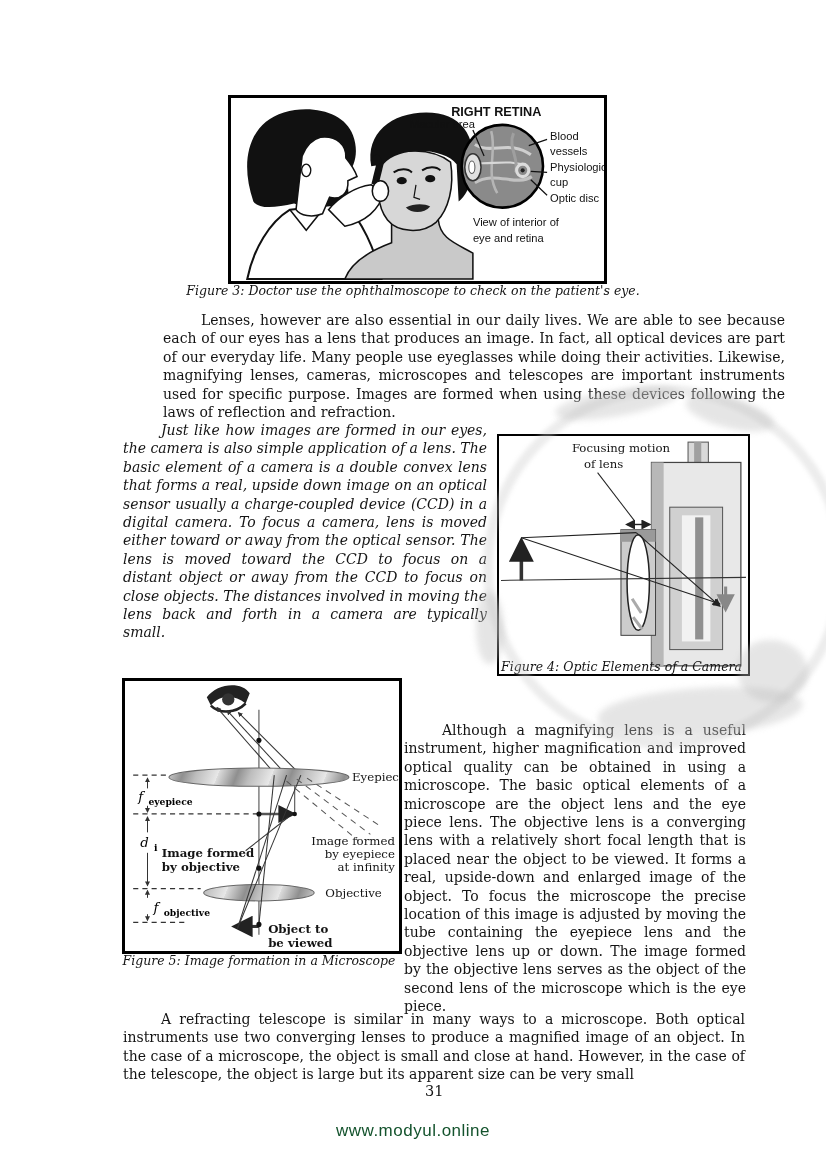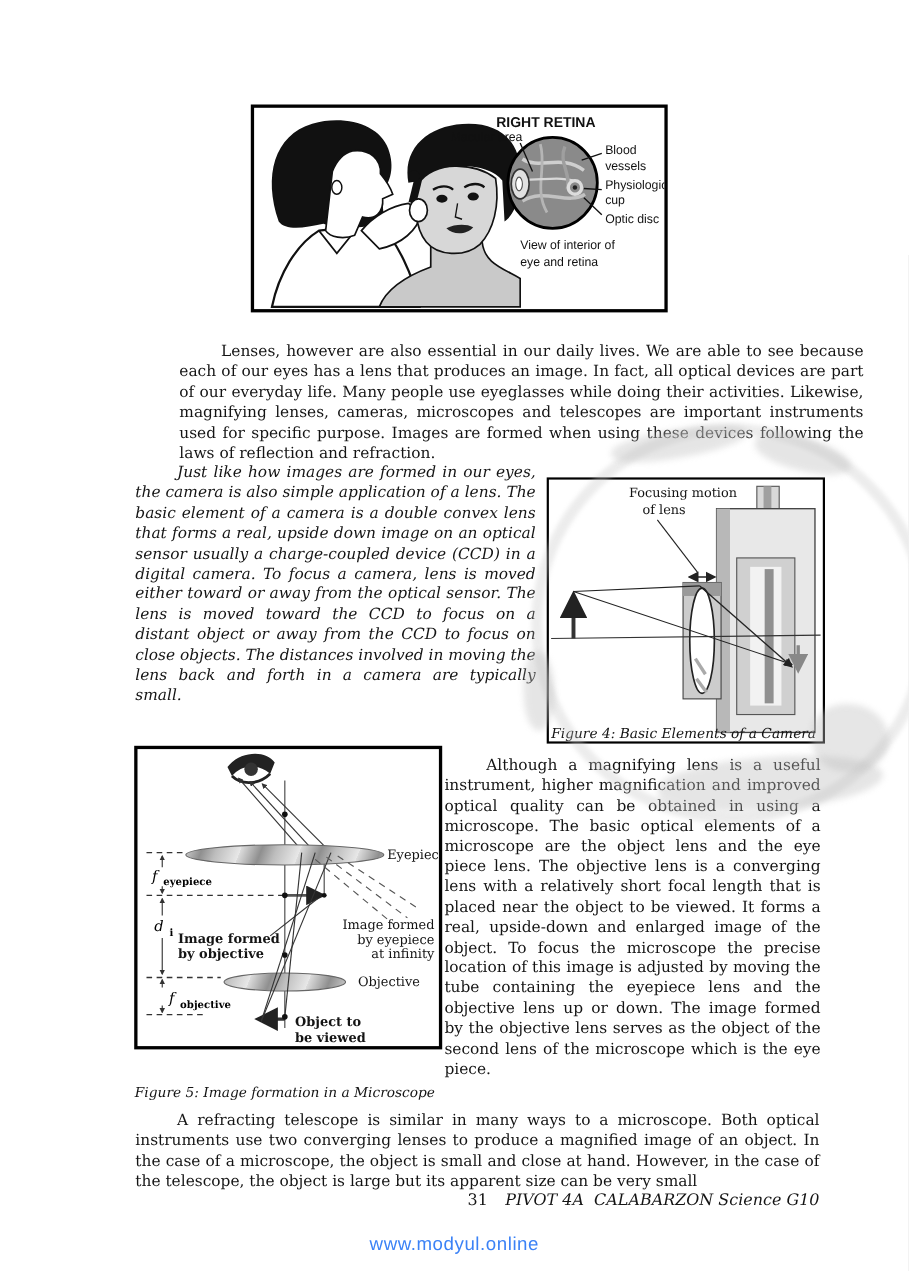--- a/index.html
+++ b/index.html
@@ -9,29 +9,29 @@
   .para{font-size:14px;line-height:18.4px;text-align:justify;text-indent:38px;z-index:2;}
   .caption{font-size:12.5px;font-style:italic;text-align:center;z-index:2;}
   .figbox{background:#ffffff;z-index:2;}
   .fig3{left:228px;top:95px;width:373px;height:183px;border:3px solid #000;}
   .fig3cap{left:0;top:283px;width:826px;}
   .p-intro{left:123px;top:311px;width:622px;margin-left:40px;}
   .p-camera{left:123px;top:421px;width:364px;font-style:italic;}
   .fig4{left:497px;top:418px;width:249px;height:238px;border:2px solid #000;margin-top:16px;}
   .fig4cap{left:497px;top:659px;width:249px;}
   .fig5{left:122px;top:678px;width:274px;height:270px;border:3px solid #000;}
-  .fig5cap{left:122px;top:953px;width:274px;margin-top:32px;}
-  .p-micro{left:404px;top:687px;width:342px;}
+  .fig5cap{left:122px;top:953px;width:274px;}
+  .p-micro{left:404px;top:721px;width:342px;}
   .p-tele{left:123px;top:1010px;width:622px;}
   .footer{left:123px;top:1071px;width:622px;height:20px;font-size:14.5px;z-index:2;margin-top:12px;}
   .footer .pnum{position:absolute;left:302px;}
   .footer .fright{position:absolute;right:0;font-style:italic;white-space:pre;}
   .bottom-wm{left:0;top:1121px;width:826px;text-align:center;
              font-family:"Liberation Sans",sans-serif;font-size:17px;letter-spacing:.5px;
-             color:#3b82f6;z-index:2;}
+             color:#14532d;z-index:2;}
   
   .stamp{z-index:3;pointer-events:none;}
   .stamp-ring{left:483px;top:385px;width:344px;height:344px;border:10px solid #c6c6c6;
               border-radius:50%;opacity:.32;filter:blur(2px);}
   .blob{background:#bdbdbd;opacity:.38;filter:blur(3px);border-radius:45% 55% 50% 50%;}
   svg{display:block;}
   svg text{user-select:none;}
   .sans-lbl{font-family:"Liberation Sans",sans-serif;font-size:11px;fill:#111;}
   .sans-ttl{font-family:"Liberation Sans",sans-serif;font-size:12.5px;font-weight:700;fill:#111;}
   .ser-lbl{font-family:"DejaVu Serif",serif;font-size:11.5px;fill:#141414;}
@@ -99,20 +99,21 @@
       <text class="sans-lbl" x="240" y="29" text-anchor="end">Macular area</text>
       <text class="sans-lbl" x="314" y="41">Blood</text>
       <text class="sans-lbl" x="314" y="55">vessels</text>
       <text class="sans-lbl" x="314" y="71">Physiologic</text>
       <text class="sans-lbl" x="314" y="85">cup</text>
       <text class="sans-lbl" x="314" y="101">Optic disc</text>
       <text class="sans-lbl" x="238" y="124">View of interior of</text>
       <text class="sans-lbl" x="238" y="139">eye and retina</text>
     </svg>
   </div>
+  <div class="abs caption fig3cap">Figure 3: Doctor use the ophthalmoscope to check on the patient's eye.</div>
 
   <div class="abs para p-intro">Lenses, however are also essential in our daily lives. We are able to see because each of our eyes has a lens that produces an image. In fact, all optical devices are part of our everyday life. Many people use eyeglasses while doing their activities. Likewise, magnifying lenses, cameras, microscopes and telescopes are important instruments used for specific purpose. Images are formed when using these devices following the laws of reflection and refraction.</div>
   <div class="abs para p-camera">Just like how images are formed in our eyes, the camera is also simple application of a lens. The basic element of a camera is a double convex lens that forms a real, upside down image on an optical sensor usually a charge-coupled device (CCD) in a digital camera. To focus a camera, lens is moved either toward or away from the optical sensor. The lens is moved toward the CCD to focus on a distant object or away from the CCD to focus on close objects. The distances involved in moving the lens back and forth in a camera are typically small.</div>
 
   <div class="abs figbox fig4">
     <svg width="100%" height="100%" viewBox="0 0 245 234" preserveAspectRatio="none">
       <defs>
         <marker id="f4b" viewBox="0 0 10 10" refX="8" refY="5" markerWidth="7" markerHeight="7" orient="auto-start-reverse">
           <path d="M0,0L10,5L0,10z" fill="#222"></path>
         </marker>
@@ -145,21 +146,21 @@
         <path d="M135,95 L217,167" fill="none" stroke="#222" stroke-width="1.2" marker-end="url(#f4b)"></path>
         <path d="M22,100 L217,165" fill="none" stroke="#222" stroke-width="1" marker-end="url(#f4b)"></path>
         <line x1="223" y1="148" x2="223" y2="170" stroke="#888" stroke-width="3" marker-end="url(#f4g)"></line>
       </g>
       <line x1="126" y1="87" x2="148" y2="87" stroke="#222" stroke-width="1.4" marker-start="url(#f4b)" marker-end="url(#f4b)"></line>
       <line x1="97" y1="36" x2="133" y2="83" stroke="#222" stroke-width="1"></line>
       <text class="ser-lbl" x="120" y="16" text-anchor="middle">Focusing motion</text>
       <text class="ser-lbl" x="103" y="31" text-anchor="middle">of lens</text>
     </svg>
   </div>
-  <div class="abs caption fig4cap">Figure 4: Basic Elements of a Camera</div>
+  <div class="abs caption fig4cap">Figure 4: Optic Elements of a Camera</div>
 
   <div class="abs figbox fig5">
     <svg width="100%" height="100%" viewBox="0 0 268 264" preserveAspectRatio="none">
       <defs>
         <marker id="f5b" viewBox="0 0 10 10" refX="8" refY="5" markerWidth="7" markerHeight="7" orient="auto-start-reverse">
           <path d="M0,0L10,5L0,10z" fill="#222"></path>
         </marker>
         <marker id="f5s" viewBox="0 0 10 10" refX="8" refY="5" markerWidth="5" markerHeight="5" orient="auto-start-reverse">
           <path d="M0,0L10,5L0,10z" fill="#333"></path>
         </marker>
@@ -255,18 +256,17 @@
       <text class="ser-bold" x="140" y="260">be viewed</text>
     </svg>
   </div>
   <div class="abs caption fig5cap">Figure 5: Image formation in a Microscope</div>
 
   <div class="abs para p-micro">Although a magnifying lens is a useful instrument, higher magnification and improved optical quality can be obtained in using a microscope. The basic optical elements of a microscope are the object lens and the eye piece lens. The objective lens is a converging lens with a relatively short focal length that is placed near the object to be viewed. It forms a real, upside-down and enlarged image of the object. To focus the microscope the precise location of this image is adjusted by moving the tube containing the eyepiece lens and the objective lens up or down. The image formed by the objective lens serves as the object of the second lens of the microscope which is the eye piece.</div>
   <div class="abs para p-tele">A refracting telescope is similar in many ways to a microscope. Both optical instruments use two converging lenses to produce a magnified image of an object. In the case of a microscope, the object is small and close at hand. However, in the case of the telescope, the object is large but its apparent size can be very small</div>
 
   <div class="abs footer">
     <span class="pnum">31</span>
-    <span class="fright">PIVOT 4A  CALABARZON Science G10</span>
   </div>
 
   <div class="abs bottom-wm">www.modyul.online</div>
 
 </div>
 
 </body></html>

